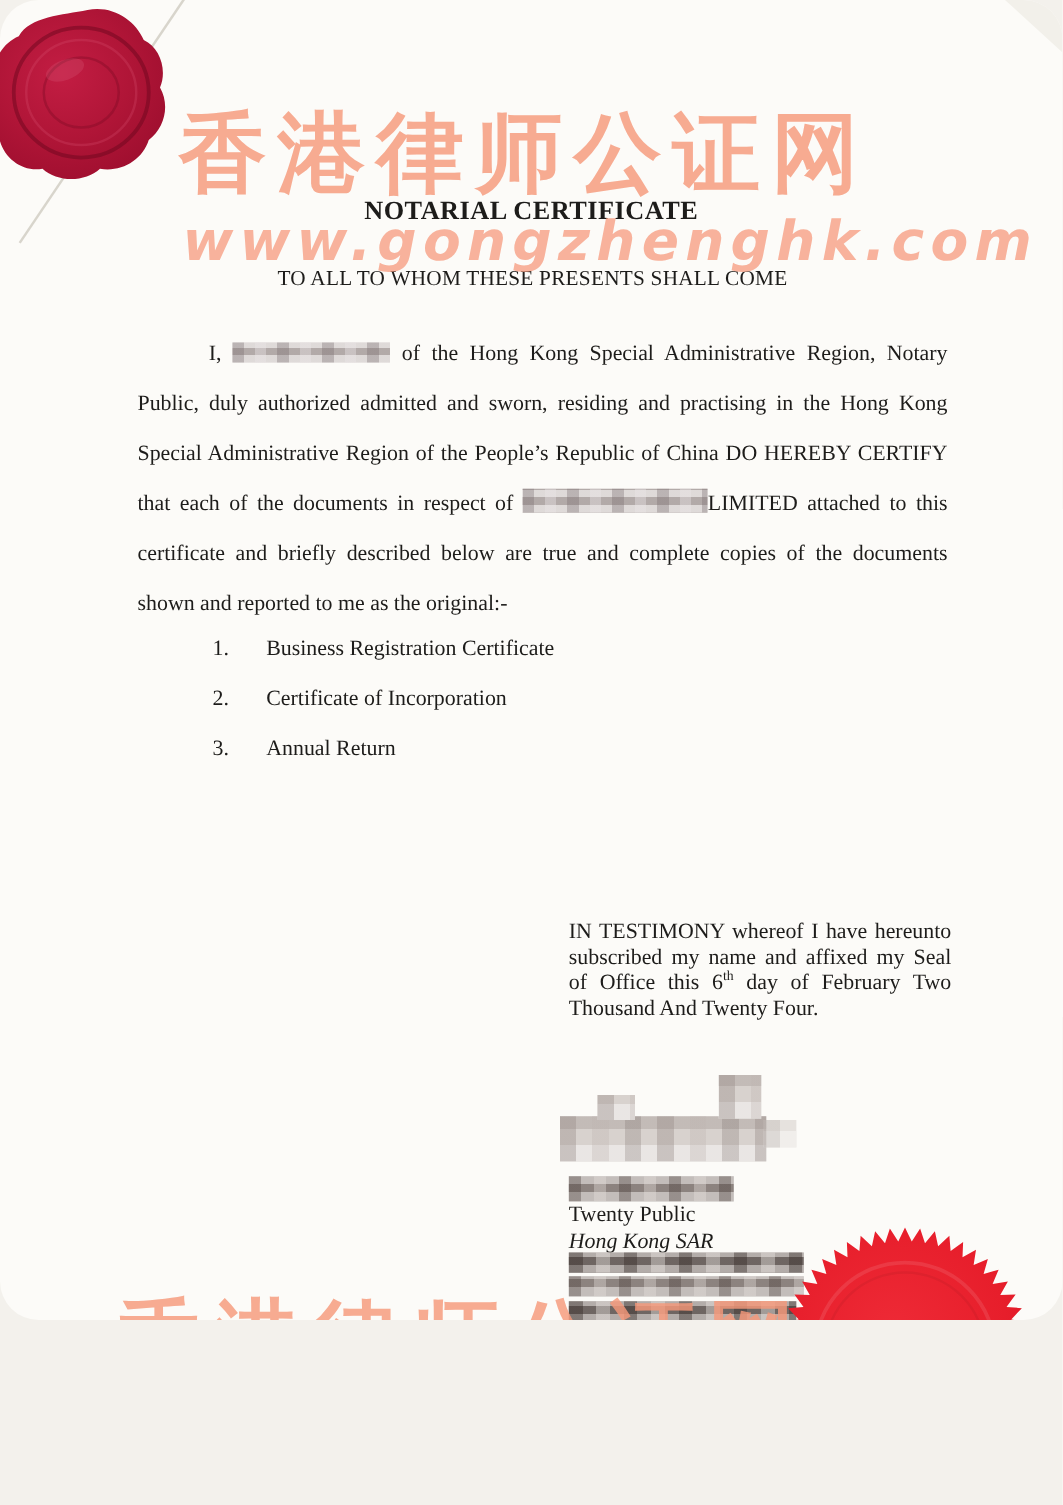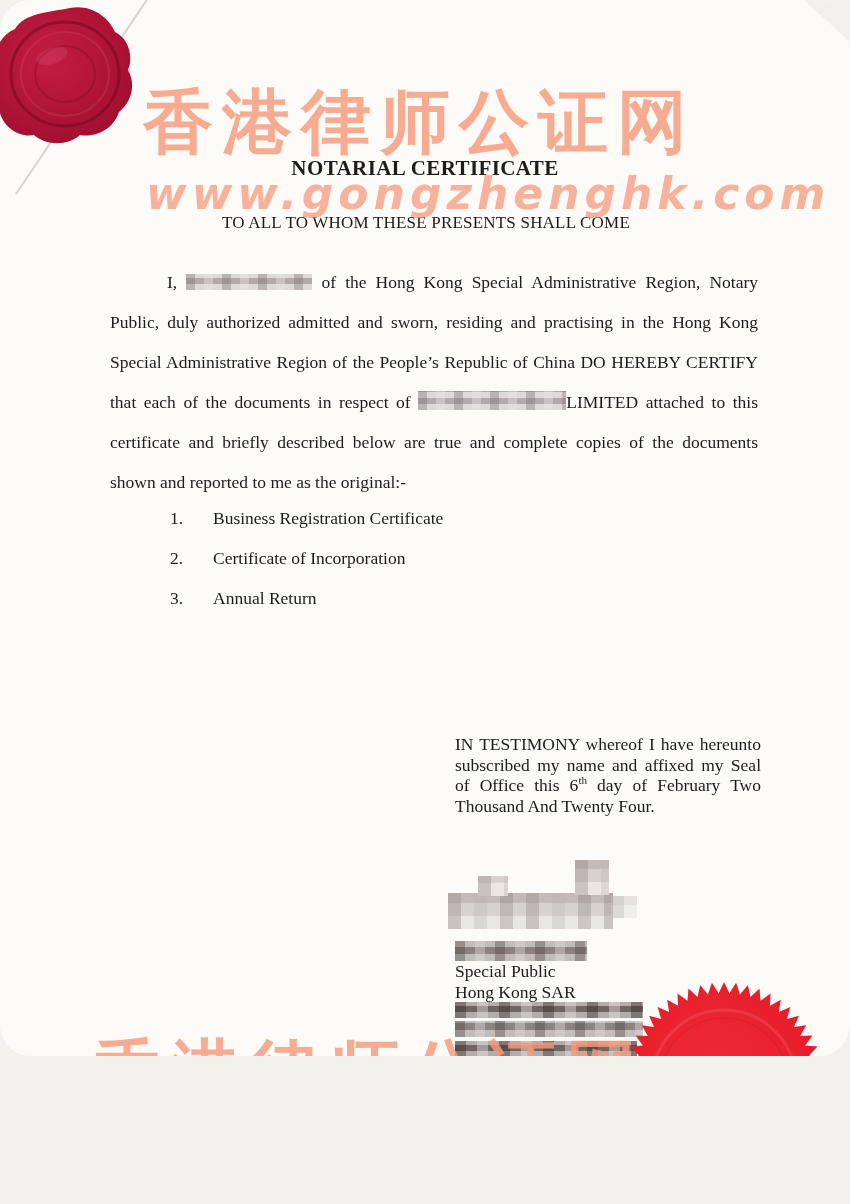--- a/index.html
+++ b/index.html
@@ -106,22 +106,22 @@
     </div>
     <div class="list-row" style="top:588px;">
       <span class="list-num">3.</span><span>Annual Return</span>
     </div>
 
 
     <div class="testimony">
       <span>IN TESTIMONY whereof I have hereunto subscribed my name and affixed my Seal of Office this 6</span><sup>th</sup><span> day of February Two Thousand And Twenty Four.</span>
     </div>
 
-    <div class="signoff" style="top:961px;">Special Public</div>
-    <div class="signoff" style="top:982px;">Hong Kong SAR</div>
+    <div class="signoff" style="top:961px;">Twenty Public</div>
+    <div class="signoff" style="top:982px;font-style:italic;">Hong Kong SAR</div>
   </div>
 
   <div class="px px-light" style="left:448px;top:893px;width:165px;height:36px;"></div>
   <div class="px px-light" style="left:478px;top:876px;width:30px;height:20px;"></div>
   <div class="px px-light" style="left:575px;top:860px;width:34px;height:35px;"></div>
   <div class="px px-light" style="left:611px;top:896px;width:26px;height:22px;opacity:.6;"></div>
   <div class="px px-mid" style="left:455px;top:941px;width:132px;height:20px;"></div>
   <div class="px px-dark" style="left:455px;top:1002px;width:188px;height:16px;"></div>
   <div class="px px-mid" style="left:455px;top:1021px;width:188px;height:16px;"></div>
   <div class="px px-dark" style="left:455px;top:1041px;width:182px;height:16px;"></div>

